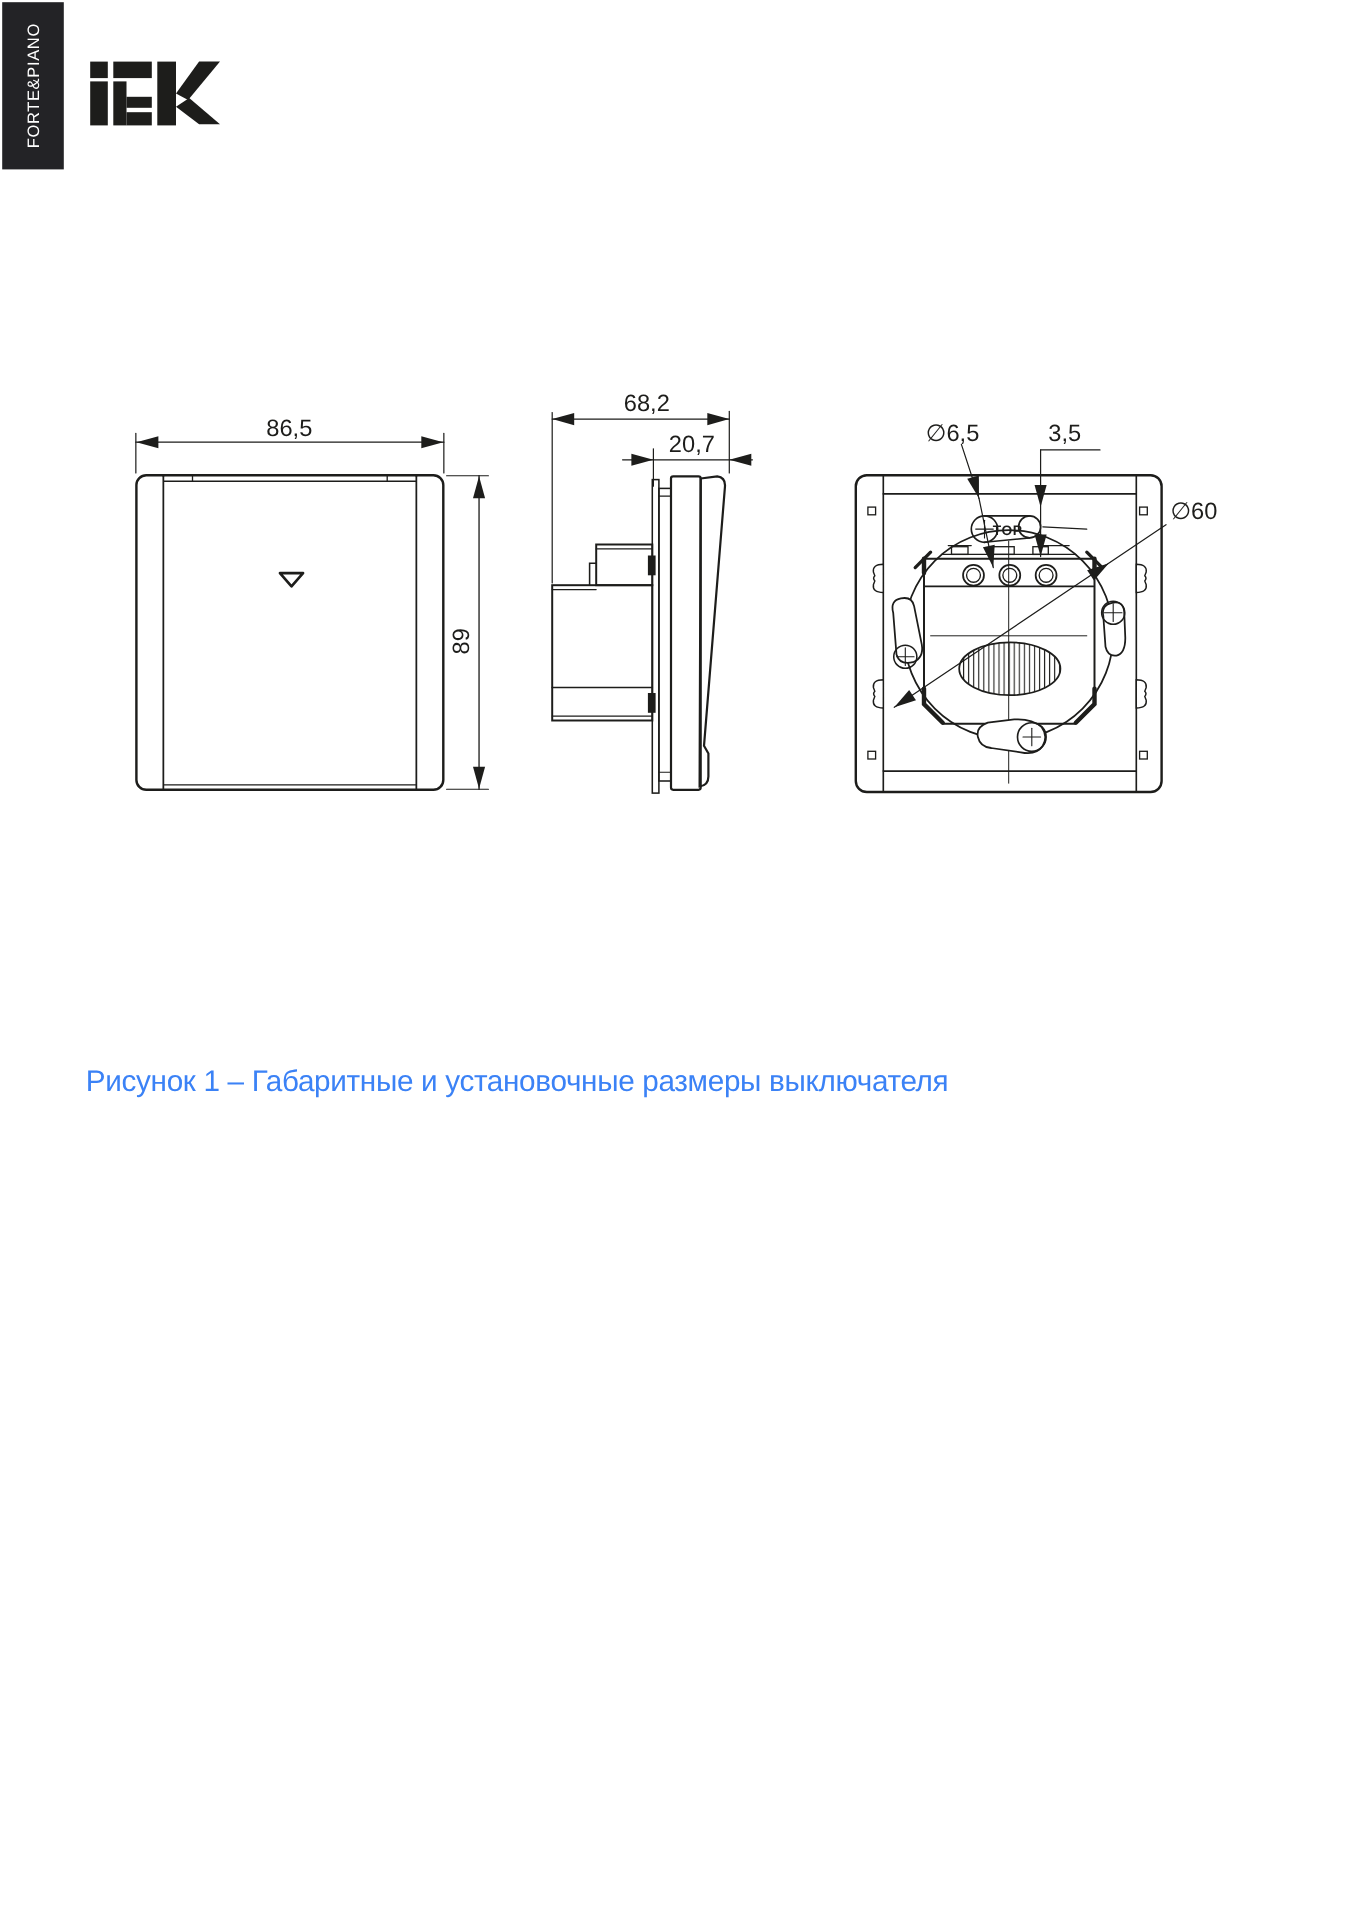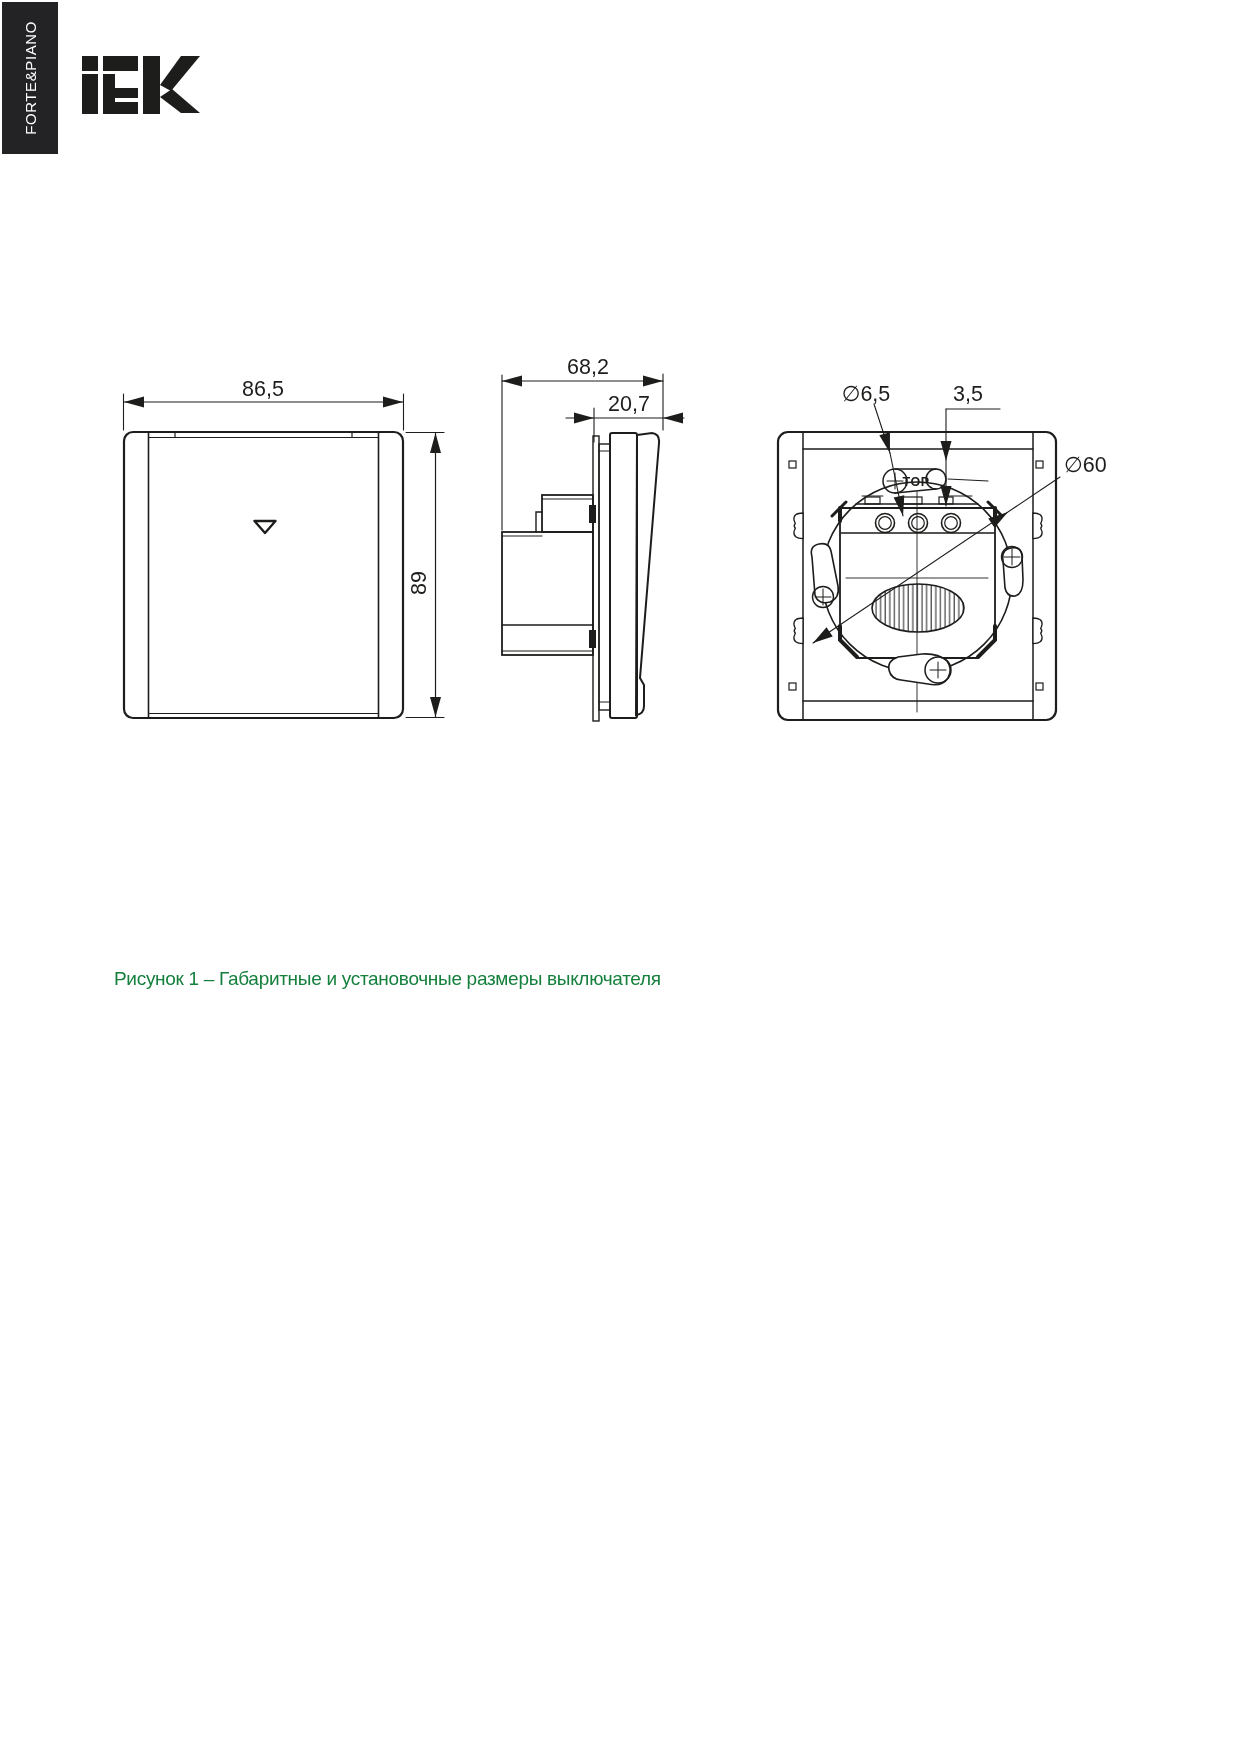--- a/index.html
+++ b/index.html
@@ -22,25 +22,24 @@
     font-size:15px;
     letter-spacing:0.6px;
     writing-mode:vertical-rl;
     transform:rotate(180deg);
     white-space:nowrap;
   }
   .logo{position:absolute;left:80px;top:55px;}
   .drawing{position:absolute;left:0;top:0;}
   .caption{
     position:absolute;left:78px;top:968px;
-    font-size:19px;
+    font-size:27px;
     letter-spacing:-0.3px;
-    color:#15803d;
+    color:#3b82f6;
     white-space:nowrap;
-    margin-left:36px;
   }
   svg text{font-family:"Liberation Sans",sans-serif;}
 </style>
 </head>
 <body>
 
 <div class="side-tab">
   <span>FORTE&amp;PIANO</span>
 </div>
 

